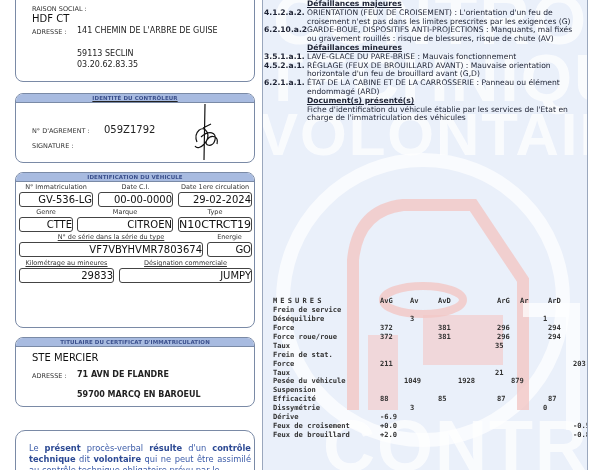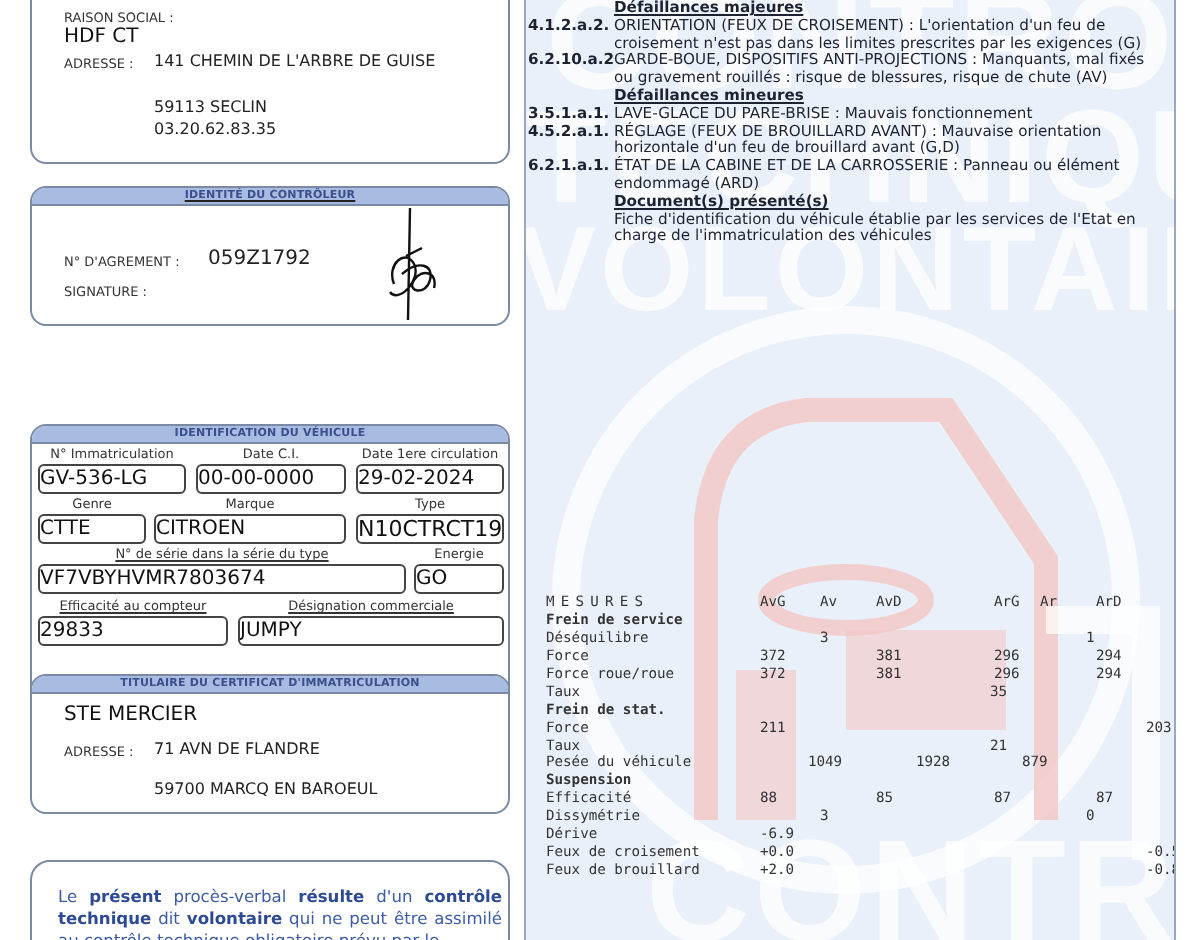--- a/index.html
+++ b/index.html
@@ -36,42 +36,42 @@
   #box-company .addr-line { position: absolute; left: 61px; font-size: 8px; color: #222; }
 
   
   #box-controller { top: 93px; height: 70px; text-decoration: underline; }
   #box-controller .agr-lbl { position: absolute; left: 16px; top: 33px; font-size: 6.5px; color: #333; }
   #box-controller .agr-val { position: absolute; left: 88px; top: 30px; font-size: 10px; color: #222; }
   #box-controller .sig-lbl { position: absolute; left: 16px; top: 48px; font-size: 6.5px; color: #333; }
   #box-controller .sig-svg { position: absolute; left: 175px; top: 8px; }
 
   
-  #box-vehicle { top: 172px; height: 156px; margin-top: 40px; }
+  #box-vehicle { top: 172px; height: 156px; }
   .field { position: absolute; }
   .field .flabel { font-size: 6.5px; color: #333; text-align: center; white-space: nowrap; line-height: 9px; }
   .field .flabel.ul { text-decoration: underline; text-align: center; }
   .field .fval {
     border: 1px solid #444;
     border-radius: 3px;
     height: 15px;
     font-size: 10px;
     line-height: 13px;
-    text-align: left;
+    text-align: right;
     color: #111;
     background: #fff;
     white-space: nowrap;
     overflow: hidden;
   }
 
   
   #box-holder { top: 337px; height: 70px; }
   #box-holder .holder-name { position: absolute; left: 16px; top: 14px; font-size: 10px; color: #111; }
   #box-holder .addr-lbl { position: absolute; left: 16px; top: 34px; font-size: 6.5px; color: #333; }
-  #box-holder .addr-line { position: absolute; left: 61px; font-size: 8px; color: #222; }
+  #box-holder .addr-line { position: absolute; left: 61px; font-size: 8px; color: #222; font-weight: bold; }
 
   
   #box-notice { top: 430px; height: 60px; border-radius: 10px; }
   #box-notice .notice-text {
     position: absolute; left: 13px; top: 12px; width: 222px;
     font-size: 8.3px; line-height: 11px; color: #3b5ba8; text-align: justify;
   }
   #box-notice b { color: #2d4a94; }
 
   
@@ -103,21 +103,21 @@
   .def-row { display: flex; }
   .def-code { width: 44px; flex: 0 0 44px; text-align: left; white-space: nowrap; padding-left: 1px; font-weight: bold; }
   .def-text { flex: 1; padding-right: 6px; }
   .def-doc { padding-left: 44px; padding-right: 6px; }
 
   .measures {
     position: absolute; left: 10px; top: 297px;
     font-family: "DejaVu Sans Mono", "Liberation Mono", monospace;
     font-size: 7.1px; line-height: 8.95px; color: #333;
   }
-  .m-row { display: flex; height: 8.95px; white-space: pre; }
+  .m-row { display: flex; height: 8.95px; white-space: pre; font-weight: bold; }
   .m-row span { display: inline-block; }
   .m-label { width: 107px; }
   .m-head .m-label { letter-spacing: 3.1px; }
   .m-section { font-weight: bold; }
   .c1 { width: 30px; }
   .c2 { width: 28px; }
   .c3 { width: 59px; }
   .c4 { width: 23px; }
   .c5 { width: 28px; }
   .c6 { width: 28px; }
@@ -176,21 +176,21 @@
   <div class="field" style="left:3px;top:60px;width:184px">
     <div class="flabel ul">N° de série dans la série du type</div>
     <div class="fval">VF7VBYHVMR7803674</div>
   </div>
   <div class="field" style="left:191px;top:60px;width:45px">
     <div class="flabel">Energie</div>
     <div class="fval">GO</div>
   </div>
 
   <div class="field" style="left:3px;top:86px;width:95px">
-    <div class="flabel ul">Efficacité au compteur</div>
+    <div class="flabel ul">Kilométrage au mineures</div>
     <div class="fval">29833</div>
   </div>
   <div class="field" style="left:103px;top:86px;width:133px">
     <div class="flabel ul">Désignation commerciale</div>
     <div class="fval">JUMPY</div>
   </div>
 </div>
 
 <div class="box" id="box-holder">
   <div class="box-header">TITULAIRE DU CERTIFICAT D'IMMATRICULATION</div>

